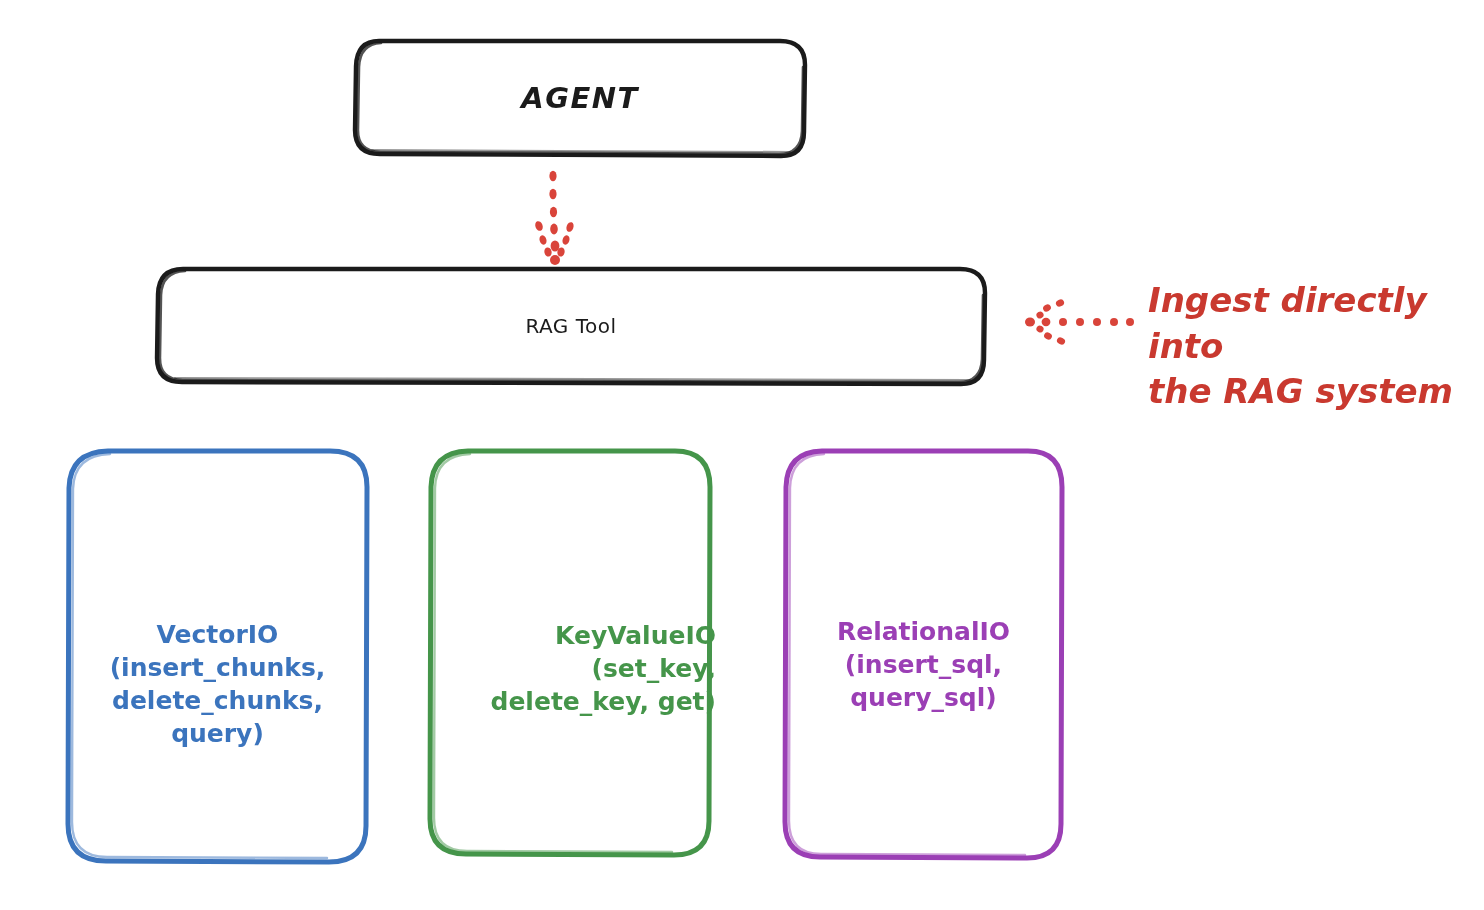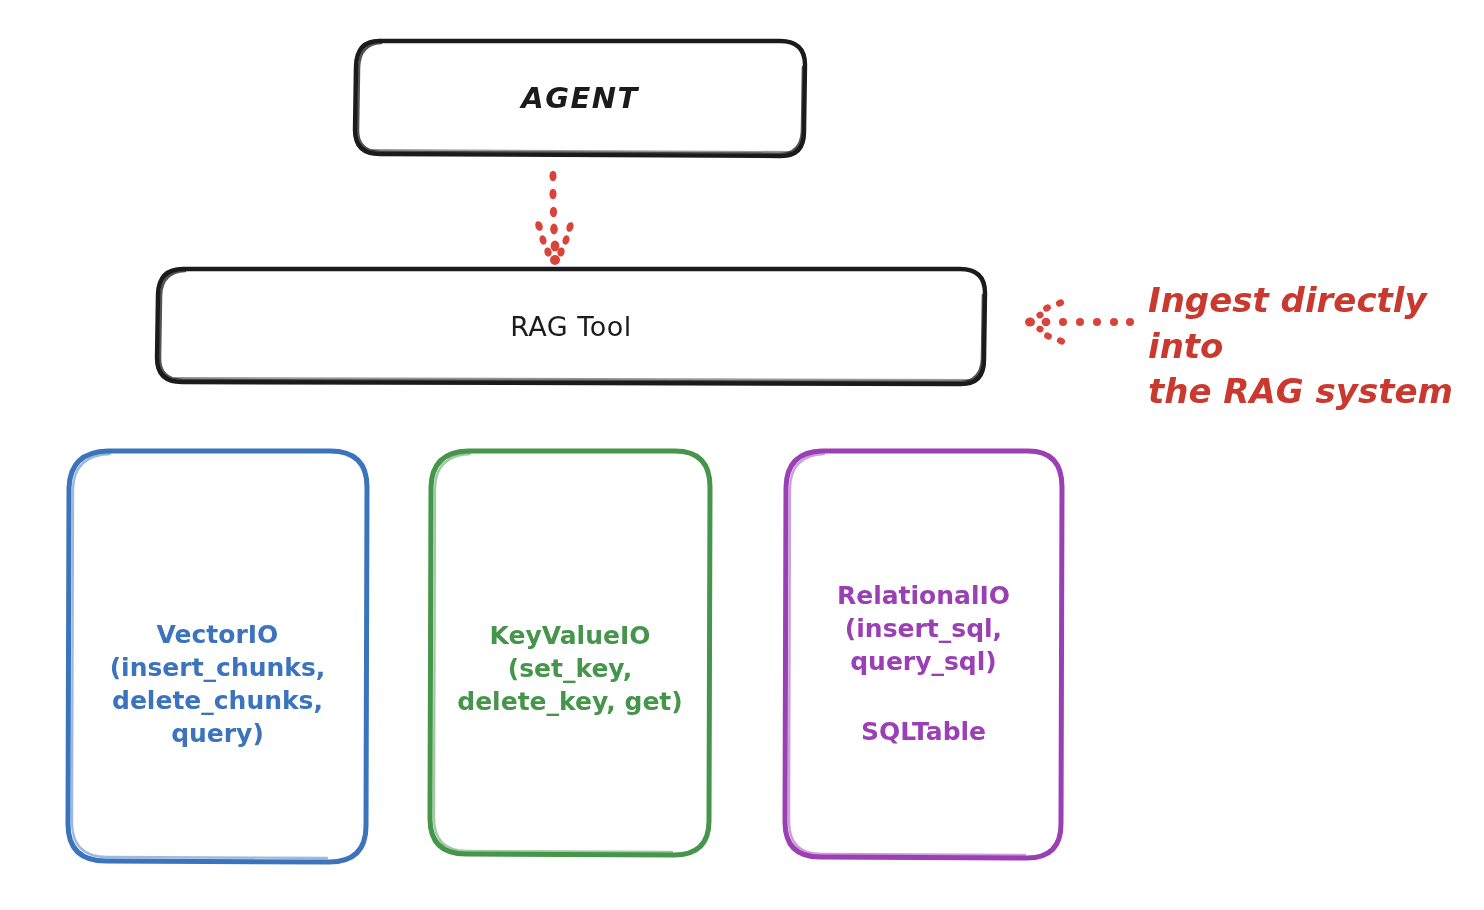--- a/index.html
+++ b/index.html
@@ -52,38 +52,39 @@
     position: relative;
     z-index: 3;
     color: #1b1b1b;
     font-family: "DejaVu Sans", sans-serif;
     font-size: 29px;
     font-style: italic;
     font-weight: 600;
     letter-spacing: 1.5px;
   }
   .label-ragtool {
-    font-size: 27px;
+    font-size: 20px;
     font-style: normal;
     font-weight: 500;
     letter-spacing: 0.5px;
   }
 
   
   .node-vector {
     left: 68px;
     top: 450px;
     width: 299px;
     height: 412px;
   }
   .node-keyvalue {
-    left: 430px;
+    left: 444px;
     top: 450px;
     width: 280px;
     height: 405px;
+    text-align: right;
   }
   .node-relational {
     left: 785px;
     top: 450px;
     width: 277px;
     height: 408px;
   }
 
   .node-body {
     position: relative;
@@ -223,18 +224,17 @@
 (set_key,
 delete_key, get)</div>
   </div>
 </div>
 
 <div class="node node-relational">
   <div class="node-body">
     <div class="api-text c-purple">RelationalIO
 (insert_sql,
 query_sql)</div>
-    <div class="index-text c-purple">SQLTable</div>
   </div>
 </div>
 
 <div class="annotation">Ingest directly into
 the RAG system</div>
 
 </body></html>

